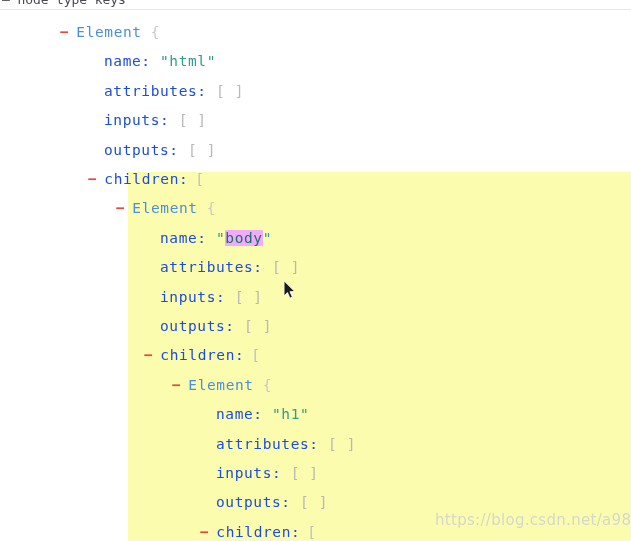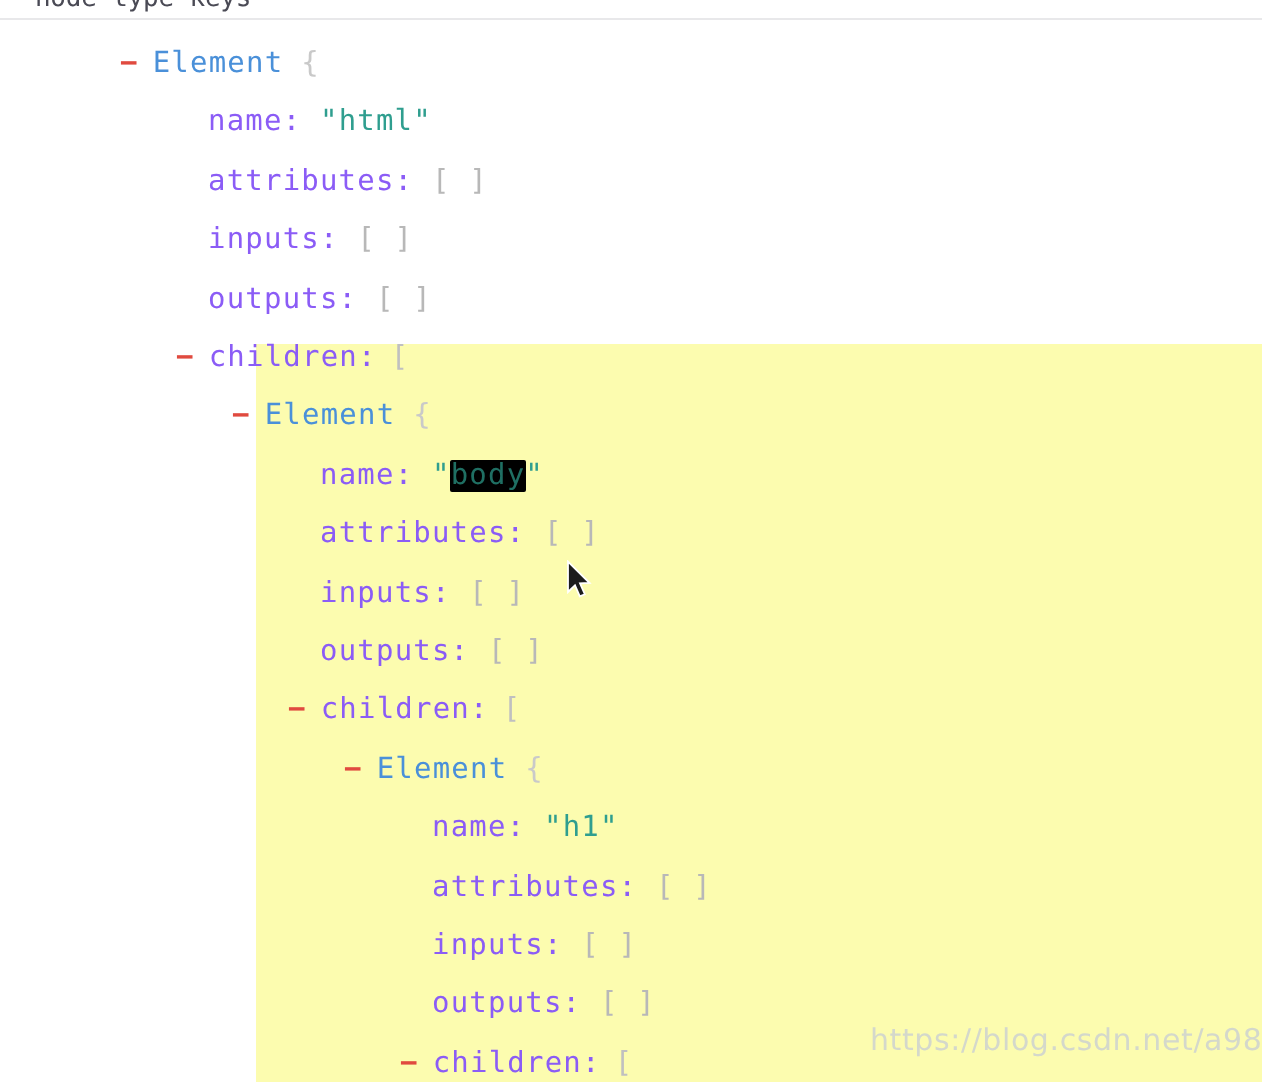--- a/index.html
+++ b/index.html
@@ -57,28 +57,28 @@
     height:24px;
     line-height:24px;
     font-size:14.5px;
     white-space:nowrap;
     letter-spacing:0.6px;
   }
 
   
   .tok-toggle      { color:#e04a3f; font-weight:700; padding-right:7px; display:inline-block; }
   .tok-type        { color:#4a90d9; font-weight:400; }
-  .tok-key         { color:#8b5cf6; }
+  .tok-key         { color:#1d4ed8; }
   .tok-string      { color:#2f9e8f; }
   .tok-punct       { color:#b8b8b8; }
   .tok-brace       { color:#c9c9c9; padding-left:9px; }
   .tok-bracket     { color:#c0c0c0; padding-left:7px; }
 
   .sel-highlight {
-    background:#000000;
+    background:#f0abfc;
     color:#1f6f63;
     border-radius:1px;
     text-align:right;
   }
 
   
   #watermark {
     position:absolute;
     left:435px; top:509px;
     font-family:"DejaVu Sans","Liberation Sans",sans-serif;

